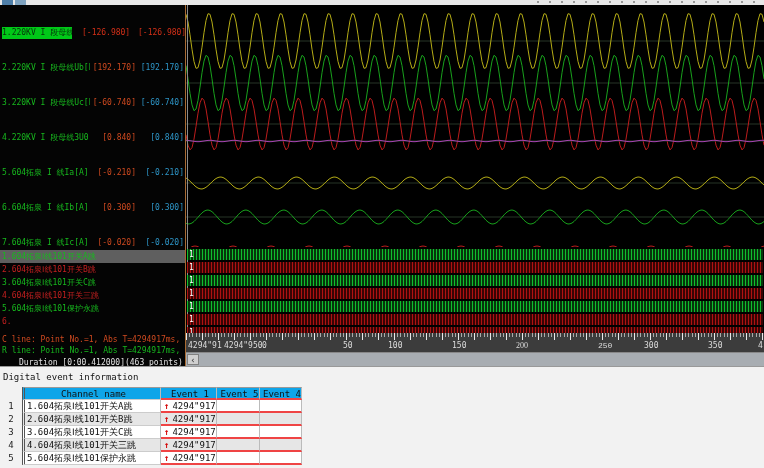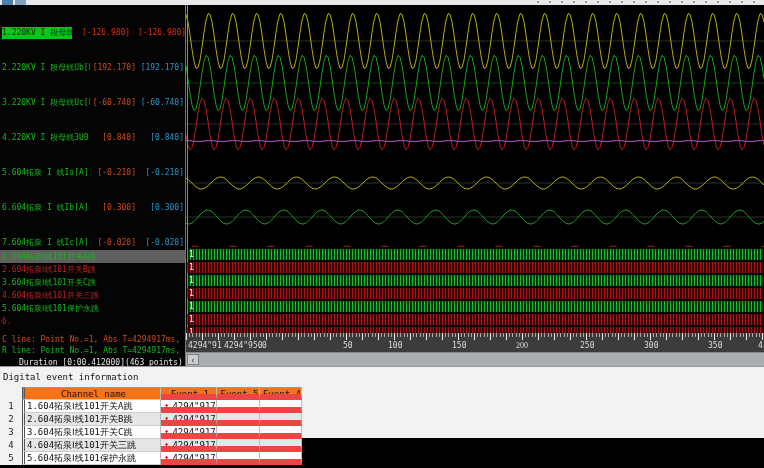--- a/index.html
+++ b/index.html
@@ -36,28 +36,28 @@
   .ruler{position:absolute;left:0;top:328px;width:578px;height:19px;background-color:#3c3c3c;
       background-image:repeating-linear-gradient(90deg,#e8e8e8 0 1px,transparent 1px 16px),
                        repeating-linear-gradient(90deg,#aaa 0 1px,transparent 1px 3.2px);
       background-size:100% 7px,100% 4px;background-repeat:no-repeat;}
   .rlabel{position:absolute;top:8px;font-size:8px;color:#ddd;white-space:nowrap;}
   .hscroll{position:absolute;left:0;top:347px;width:578px;height:14px;background:#a8adb2;border-top:1px solid #888;}
   .harrow{position:absolute;left:1px;top:1px;width:12px;height:11px;background:#cfcfcf;color:#333;
       font-size:9px;line-height:11px;text-align:center;border:1px solid #808080;box-sizing:border-box;}
   .sep{position:absolute;left:185px;top:5px;width:1px;height:361px;background:#a86a32;}
   
-  .bottom{position:absolute;left:0;top:366px;width:764px;height:72px;background:#f2f2f2;border-top:1px solid #999;box-sizing:border-box;}
+  .bottom{position:absolute;left:0;top:366px;width:764px;height:102px;background:#f2f2f2;border-top:1px solid #999;box-sizing:border-box;}
   .btitle{position:absolute;left:3px;top:5px;font-size:9px;color:#111;}
   #etable{position:absolute;left:0;top:20px;display:grid;grid-template-columns:22px 139px 56px 43px 42px;grid-auto-rows:13px;font-size:9px;color:#111;}
   .tc{line-height:13px;overflow:hidden;white-space:nowrap;background:#fff;}
-  .th{text-align:center;border-top:1px solid #999;border-bottom:1px solid #999;background:#f97316;}
+  .th{text-align:center;border-top:1px solid #999;border-bottom:1px solid #999;background:#0ea5e9;}
   .gut{text-align:center;color:#222;background:#f2f2f2;border:none;}
   .nameC{border-left:3px double #555;padding-left:2px;border-right:1px solid #bbb;border-bottom:1px solid #ccc;}
-  .evC{border-right:1px solid #bbb;border-bottom:6px solid #ef4444;padding-left:3px;}
+  .evC{border-right:1px solid #bbb;border-bottom:2px solid #ef4444;padding-left:3px;}
   .alt{background:#e6e6e6;}
   .arr{color:#d40000;font-weight:bold;margin-right:3px;}
 </style>
 </head>
 <body>
 
 <div class="app">
 
   <div class="top-strip">
     <div class="wbtn b1"></div>
@@ -154,21 +154,21 @@
         </div>
       </div>
     <div class="ruler" id="ruler">
         <span class="rlabel" style="left: 2px;">4294"91</span>
         <span class="rlabel" style="left: 38px;">4294"950</span>
         <span class="rlabel" style="left: 76px;">0</span>
         <span class="rlabel" style="left: 140px; margin-left: 17px;">50</span>
         <span class="rlabel" style="left: 202px;">100</span>
         <span class="rlabel" style="left: 266px;">150</span>
         <span class="rlabel" style="left: 330px; font-family: Liberation Serif, serif;">200</span>
-        <span class="rlabel" style="left: 394px;">250</span>
+        <span class="rlabel" style="left: 412px; font-family: Liberation Mono, monospace;">250</span>
         <span class="rlabel" style="left: 458px;">300</span>
         <span class="rlabel" style="left: 522px;">350</span>
         <span class="rlabel" style="left: 572px;">4</span>
       </div>
     <div class="hscroll">
       <div class="harrow">‹</div>
     </div>
   </div>
 
   <div class="sep"></div>

